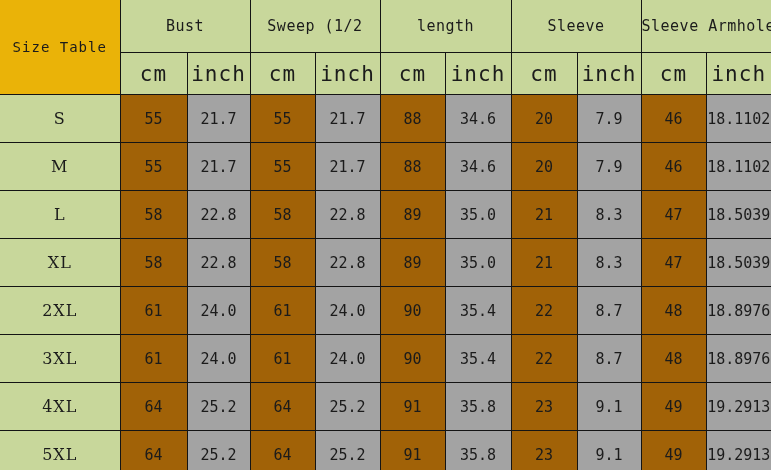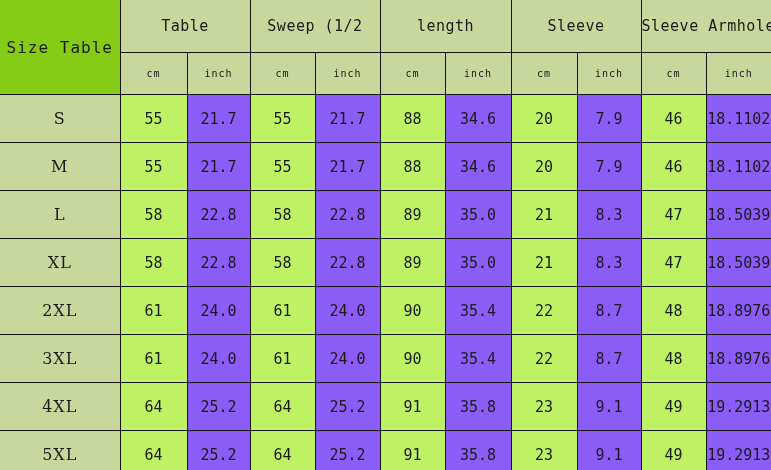--- a/index.html
+++ b/index.html
@@ -48,48 +48,48 @@
     letter-spacing: 0.5px;
     text-align: left;
     padding-left: 10px;
     white-space: nowrap;
   }
   .grp.mid { vertical-align: middle; }
   .grp.top { vertical-align: top; padding-top: 10px; margin-left: 16px; }
 
   
   .corner {
-    background: #84cc16;
-    font-size: 16px;
+    background: #eab308;
+    font-size: 14px;
     letter-spacing: 1px;
     white-space: nowrap;
   }
 
   
   .unit {
     background: #c8d79b;
     height: 41px;
-    font-size: 10px;
+    font-size: 21px;
     letter-spacing: 1px;
   }
 
   
   .sz {
     background: #c8d79b;
     font-family: "DejaVu Serif", "Liberation Serif", serif;
     font-weight: bold;
     font-size: 16px;
     letter-spacing: 1px;
   }
   .cm {
-    background: #bef264;
+    background: #a16207;
     font-size: 15px;
   }
   .inch {
-    background: #8b5cf6;
+    background: #a3a3a3;
     font-size: 15px;
   }
   tbody tr { height: 48px; }
 </style>
 </head>
 <body>
 
 <table id="size-table">
   <colgroup>
     <col style="width:120px">
@@ -100,21 +100,21 @@
     <col style="width:65px">
       <col style="width:66px">
     <col style="width:66px">
       <col style="width:64px">
     <col style="width:65px">
       <col style="width:65px">
   </colgroup>
   <thead>
     <tr>
       <th class="corner" rowspan="2">Size Table</th>
-      <th class="grp mid" colspan="2">Table</th>
+      <th class="grp mid" colspan="2">Bust</th>
       <th class="grp top" colspan="2">Sweep (1/2</th>
       <th class="grp mid" colspan="2">length</th>
       <th class="grp mid" colspan="2">Sleeve</th>
       <th class="grp top" colspan="2">Sleeve Armhole</th>
     </tr>
     <tr>
       <th class="unit">cm</th>
       <th class="unit">inch</th>
       <th class="unit">cm</th>
       <th class="unit">inch</th>

